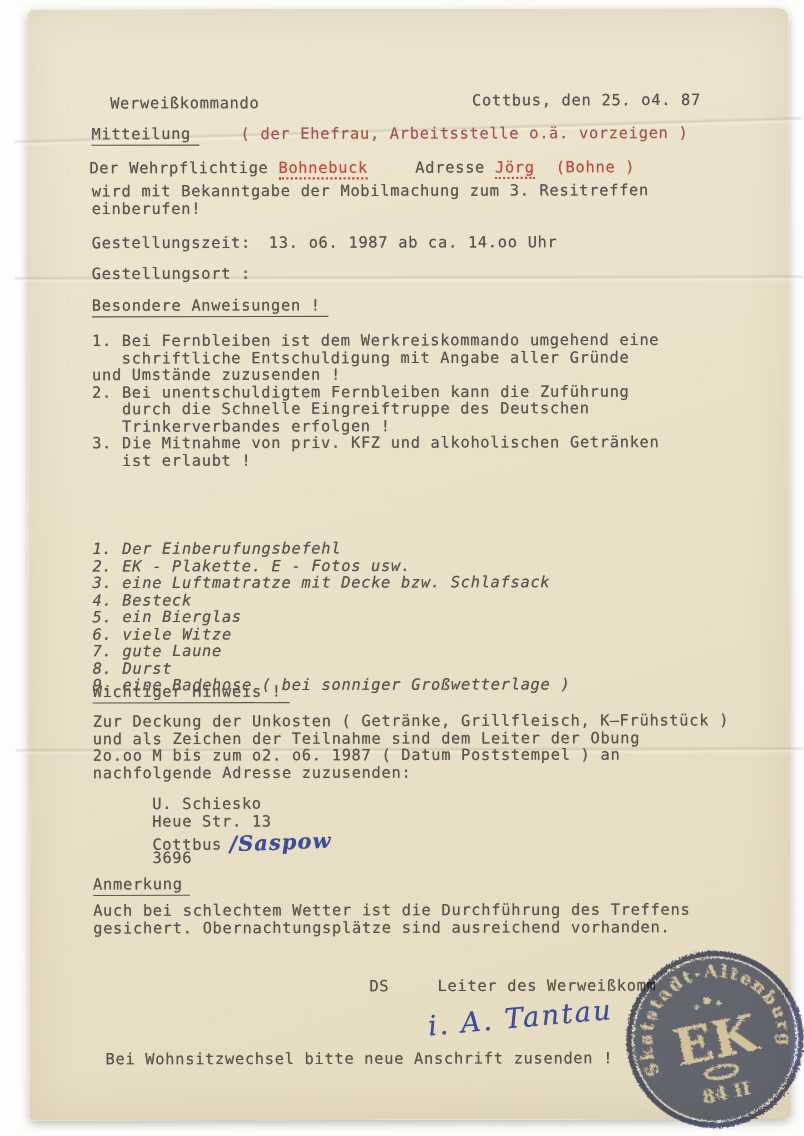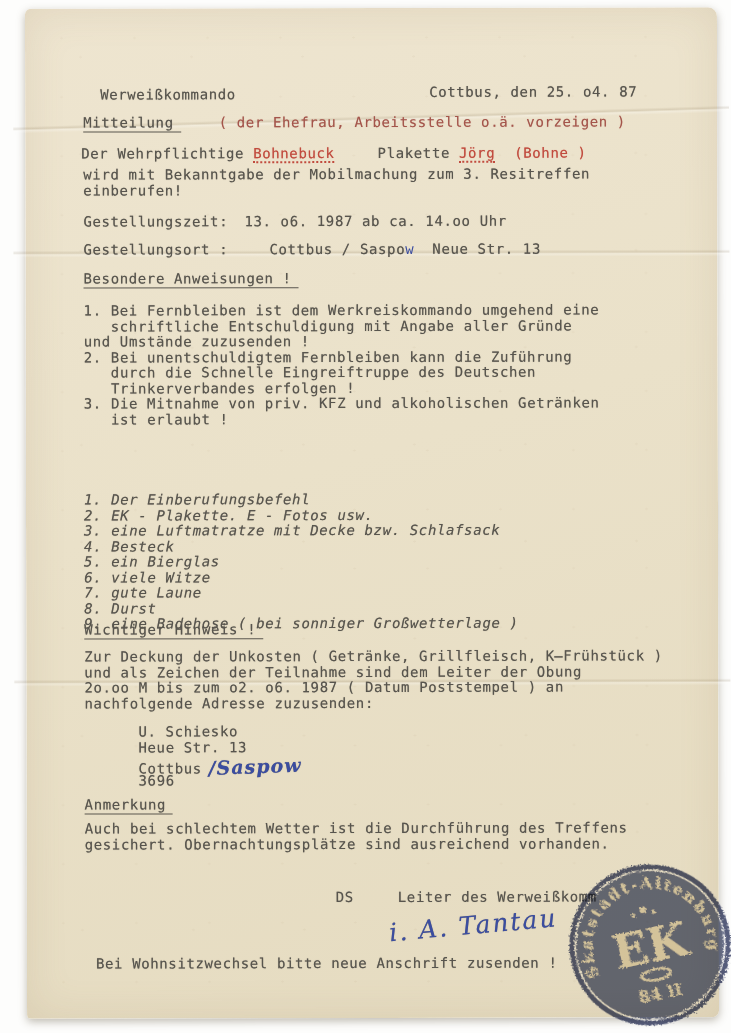--- a/index.html
+++ b/index.html
@@ -44,35 +44,32 @@
     <div class="t" style="left:404px;top:76px;">Cottbus, den 25. o4. 87</div>
 
     <div class="t nmrow" style="left:58px;top:106px;">
       <span class="head">Mitteilung</span>
       <span class="rednote" style="margin-left:38px;">( der Ehefrau, Arbeitsstelle o.ä. vorzeigen )</span>
     </div>
 
     <div class="t nmrow" style="left:56px;top:137px;">
       <span>Der Wehrpflichtige</span>
       <span class="red dotted" style="margin-left:9px;">Bohnebuck</span>
-      <span style="margin-left:43px;">Plakette</span>
+      <span style="margin-left:43px;">Adresse</span>
       <span class="red dotted" style="margin-left:9px;">Jörg</span>
       <span class="red" style="margin-left:19px;">(Bohne )</span>
     </div>
 
     <div class="t para" style="left:58px;top:158px;line-height:16px;">wird mit Bekanntgabe der Mobilmachung zum 3. Resitreffen
 einberufen!</div>
 
     <div class="t" style="left:58px;top:205px;">Gestellungszeit:</div>
     <div class="t" style="left:219px;top:205px;">13. o6. 1987 ab ca. 14.oo Uhr</div>
 
     <div class="t" style="left:58px;top:233px;">Gestellungsort :</div>
-    <div class="t nmrow" style="left:244px;top:233px;">
-      <span>Cottbus / Saspo</span><span class="blue">w</span><span>  Neue Str. 13</span>
-    </div>
 
     <div class="t head" style="left:58px;top:262px;">Besondere Anweisungen !</div>
     <div class="t para" style="left:58px;top:295px;">1. Bei Fernbleiben ist dem Werkreiskommando umgehend eine
    schriftliche Entschuldigung mit Angabe aller Gründe
 und Umstände zuzusenden !
 2. Bei unentschuldigtem Fernbleiben kann die Zuführung
    durch die Schnelle Eingreiftruppe des Deutschen
    Trinkerverbandes erfolgen !
 3. Die Mitnahme von priv. KFZ und alkoholischen Getränken
    ist erlaubt !</div>

